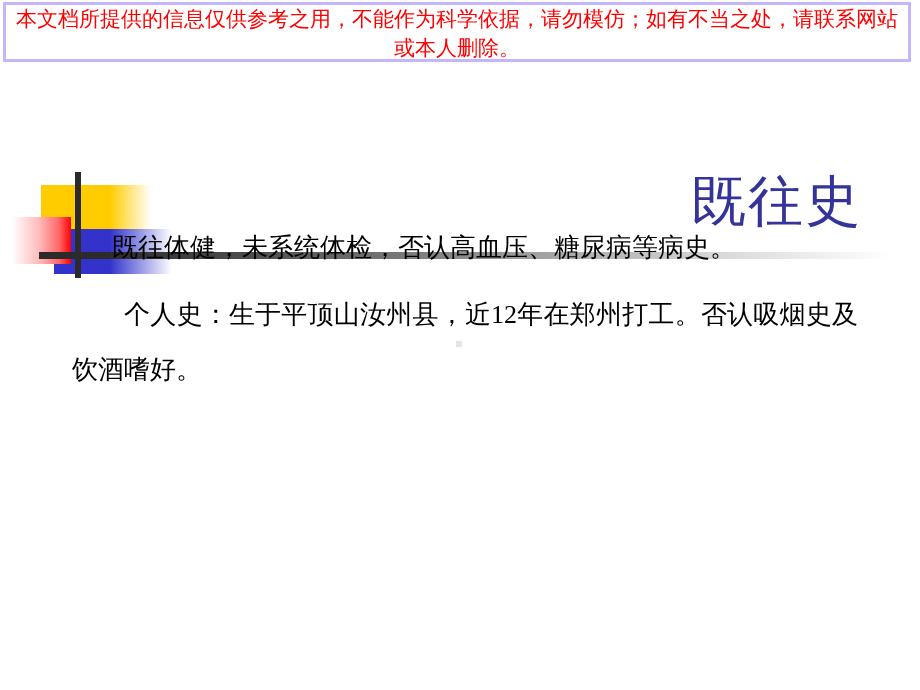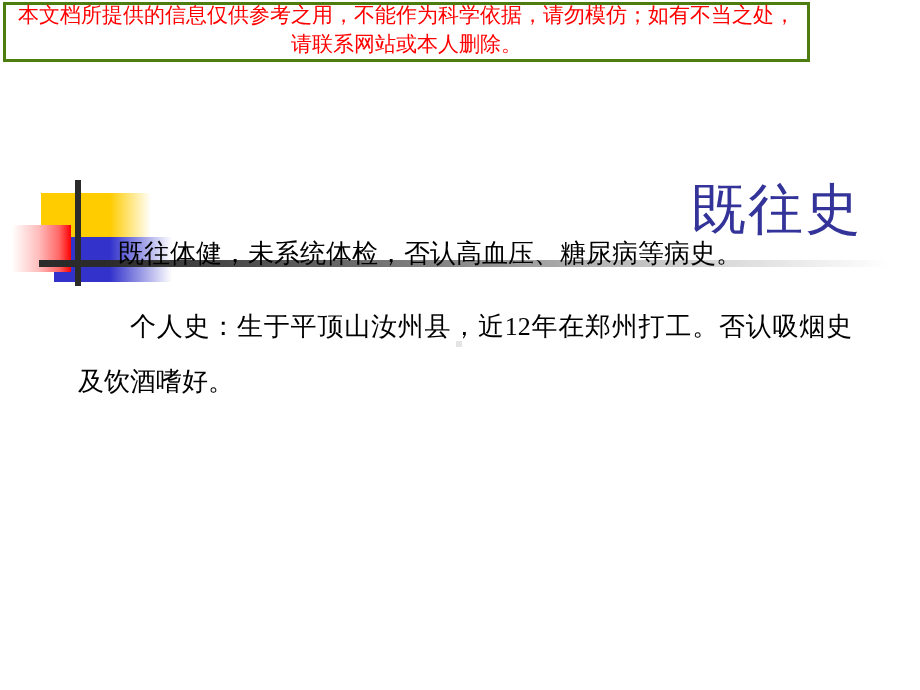--- a/index.html
+++ b/index.html
@@ -13,45 +13,45 @@
     font-family: "Liberation Serif", "DejaVu Serif", serif;
     overflow: hidden;
     position: relative;
   }
 
   
   .disclaimer-banner {
     position: absolute;
     left: 3px;
     top: 2px;
-    width: 807px;
+    width: 908px;
     height: 60px;
-    border: 3px solid #4d7c0f;
+    border: 3px solid #c4b5fd;
     box-sizing: border-box;
     background: #ffffff;
     display: flex;
-    align-items: flex-end;
+    align-items: flex-start;
     justify-content: center;
   }
   .disclaimer-text {
     color: #ff0000;
     font-size: 21px;
     line-height: 29px;
     text-align: center;
     font-family: "Liberation Serif", "DejaVu Serif", serif;
     letter-spacing: 0px;
     padding: 0 6px;
     white-space: pre-line;
   }
 
   
   .title-area {
     position: absolute;
     left: 0;
-    top: 82px;
+    top: 74px;
     width: 920px;
     height: 120px;
   }
 
   .deco {
     position: absolute;
     left: 0;
     top: 0;
     width: 300px;
     height: 120px;
@@ -144,21 +144,21 @@
     left: 0;
     top: 208px;
     width: 920px;
   }
   .para {
     font-size: 26px;
     line-height: 55px;
     color: #000000;
     font-family: "Liberation Serif", "DejaVu Serif", serif;
     padding: 0 50px 0 60px;
-    margin: 18px;
+    margin: 12px;
     text-align: justify;
     text-justify: inter-ideograph;
   }
   .para-indent {
     text-indent: 52px;
     font-family: Liberation Serif, serif;
   }
   .para-first {
     text-indent: 40px;
   }

